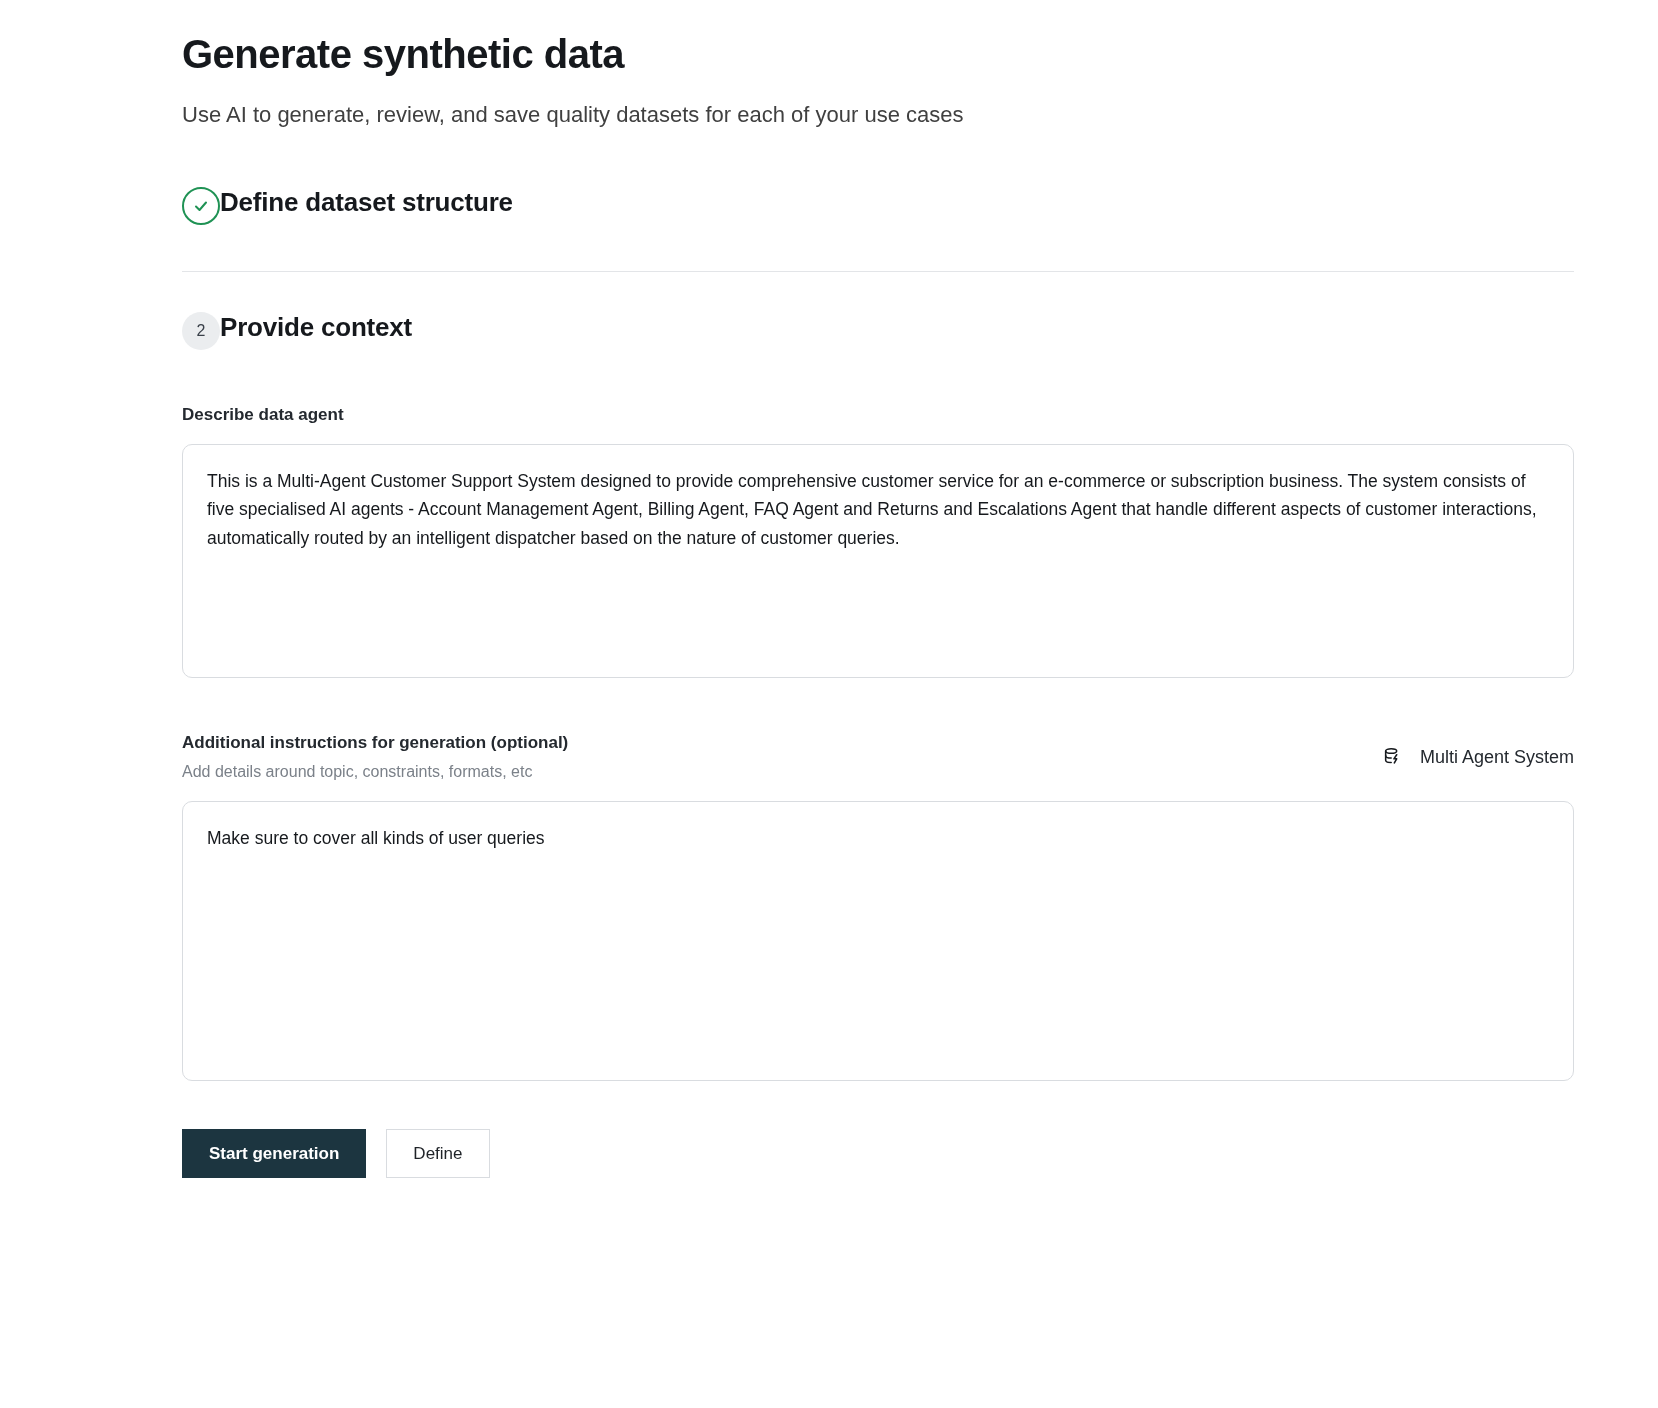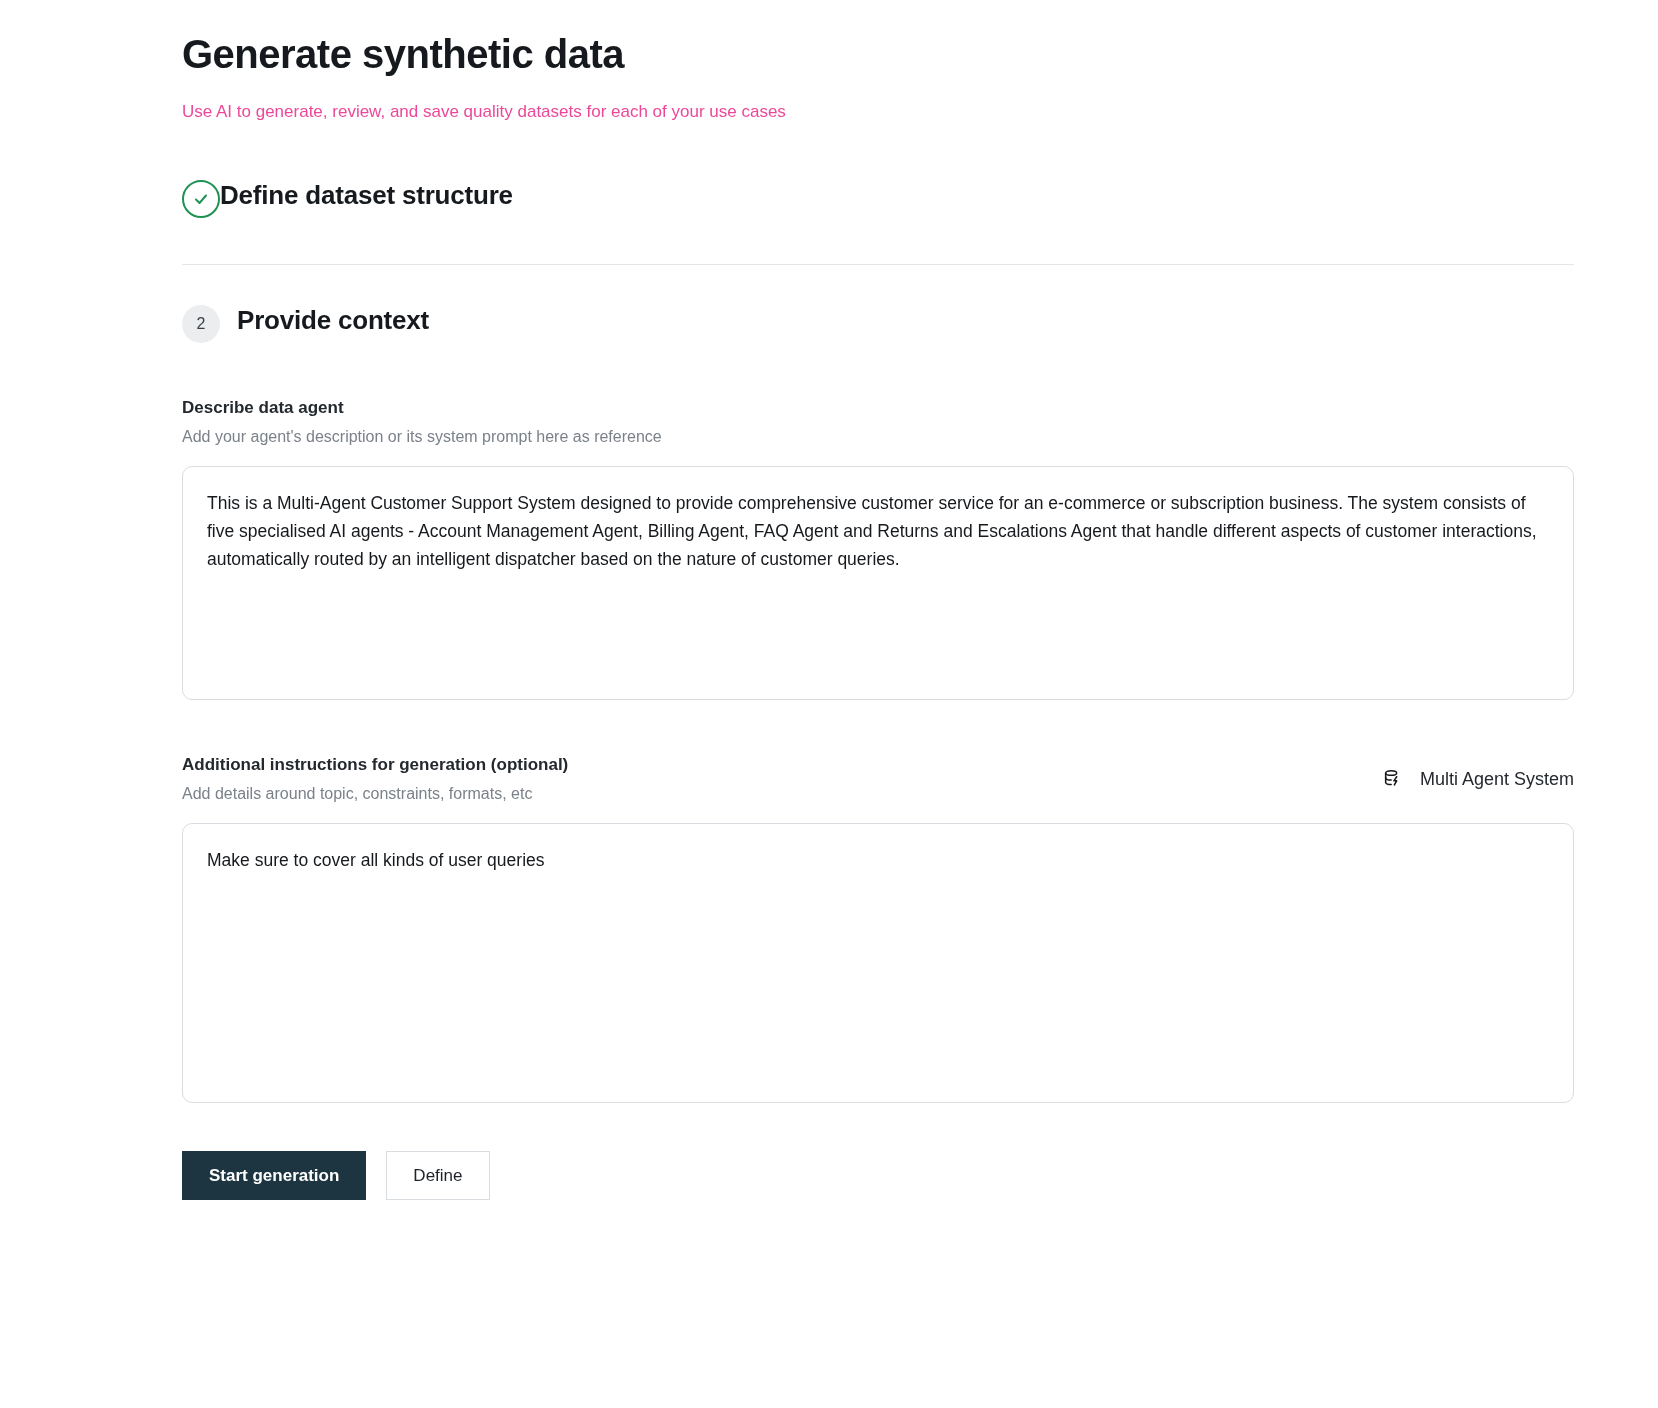--- a/index.html
+++ b/index.html
@@ -20,22 +20,22 @@
   }
   .page-title {
     font-size: 40px;
     font-weight: bold;
     letter-spacing: -0.5px;
     color: #16191d;
     margin: 30px 0 0 0;
     line-height: 1.2;
   }
   .page-subtitle {
-    font-size: 17px;
-    color: #ec4899;
+    font-size: 22px;
+    color: #404040;
     margin: 22px 0 0 0;
     line-height: 1.4;
   }
 
   
   .step-row {
     display: flex;
     align-items: flex-start;
     margin-top: 56px;
   }
@@ -64,21 +64,21 @@
     display: flex;
     align-items: center;
     justify-content: center;
   }
   .step-label {
     font-size: 26px;
     font-weight: bold;
     color: #16191d;
     letter-spacing: -0.2px;
   }
-  .step-label.num-gap { margin-left: 17px; }
+  .step-label.num-gap { margin-left: 0; }
 
   .divider {
     border: none;
     border-top: 1px solid #e3e5e8;
     margin: 46px 0 0 0;
   }
 
   
   .field { margin-top: 54px; }
   .field-head {
@@ -176,21 +176,20 @@
 
   <div class="step-row second">
     <span class="step-num">2</span>
     <span class="step-label num-gap">Provide context</span>
   </div>
 
   <div class="field">
     <div class="field-head">
       <div>
         <div class="field-label">Describe data agent</div>
-        <div class="field-hint">Add your agent's description or its system prompt here as reference</div>
       </div>
     </div>
     <textarea class="textarea desc" placeholder="" style="">This is a Multi-Agent Customer Support System designed to provide comprehensive customer service for an e-commerce or subscription business. The system consists of five specialised AI agents - Account Management Agent, Billing Agent, FAQ Agent and Returns and Escalations Agent that handle different aspects of customer interactions, automatically routed by an intelligent dispatcher based on the nature of customer queries.</textarea>
   </div>
 
   <div class="field">
     <div class="field-head">
       <div>
         <div class="field-label">Additional instructions for generation (optional)</div>
         <div class="field-hint">Add details around topic, constraints, formats, etc</div>

